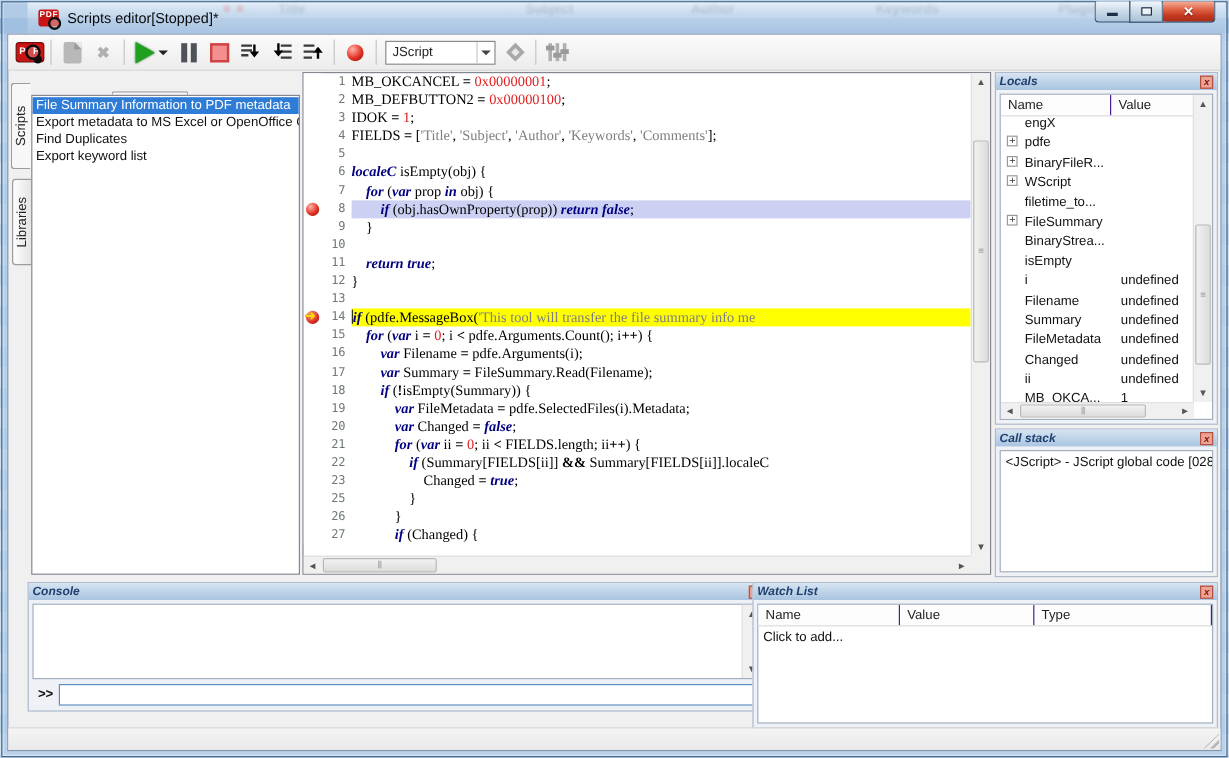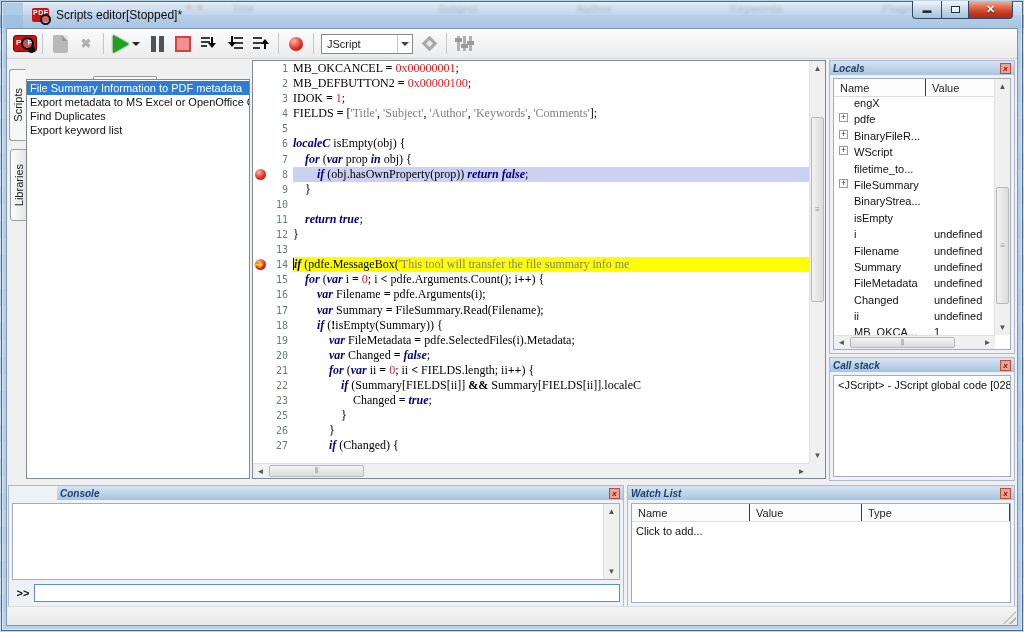--- a/index.html
+++ b/index.html
@@ -414,21 +414,21 @@
     <div class="dock" style="left:822px; right:2px; top:328px; height:124px;">
       <div class="dock-title">
         <span>Call stack</span>
         <span class="dock-close">x</span>
       </div>
       <div class="dock-body">
           <div class="stack-item">&lt;JScript&gt; - JScript global code [02803940]</div>
         </div>
     </div>
 
-    <div class="dock" style="left:1px; width:616px; top:456px; height:122px;padding-left:48px;">
+    <div class="dock" style="left:16px; width:616px; top:456px; height:108px;">
       <div class="dock-title">
         <span>Console</span>
         <span class="dock-close">x</span>
       </div>
       <div class="console-out">
         <div class="vscroll" style="bottom:0; right:0;">
           <div class="arr up">▲</div>
           <div class="arr dn">▼</div>
         </div>
       </div>

